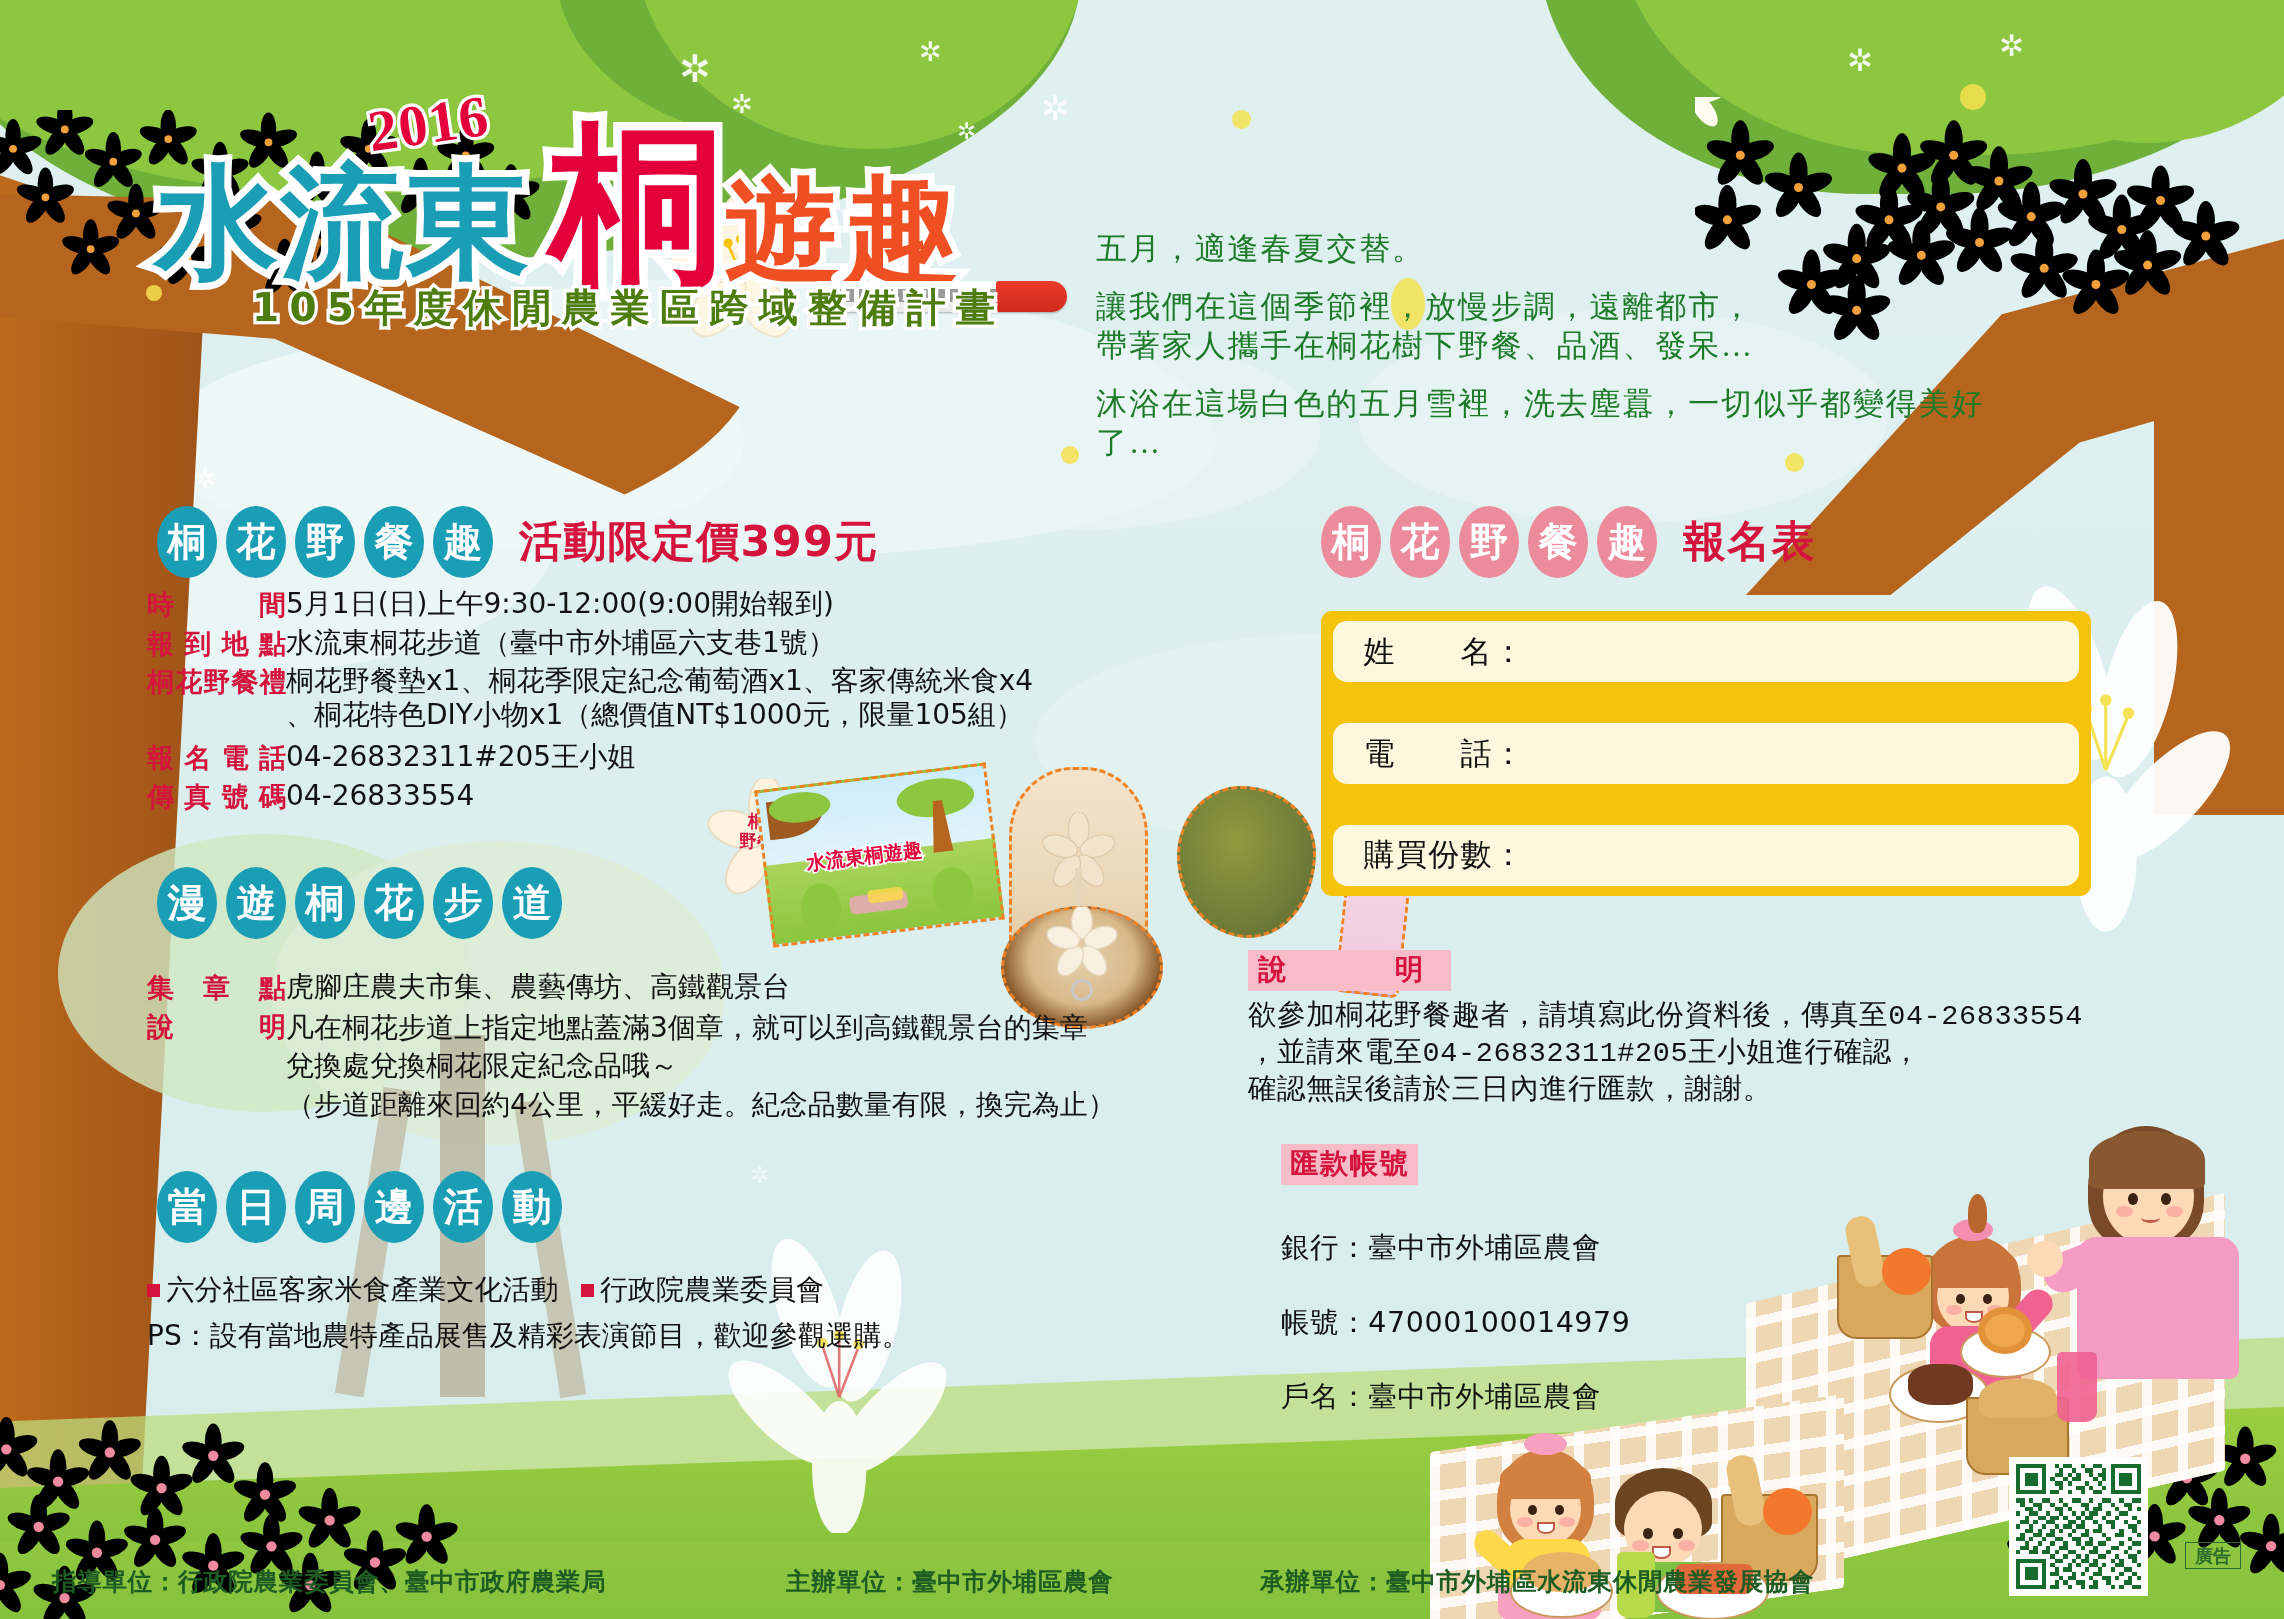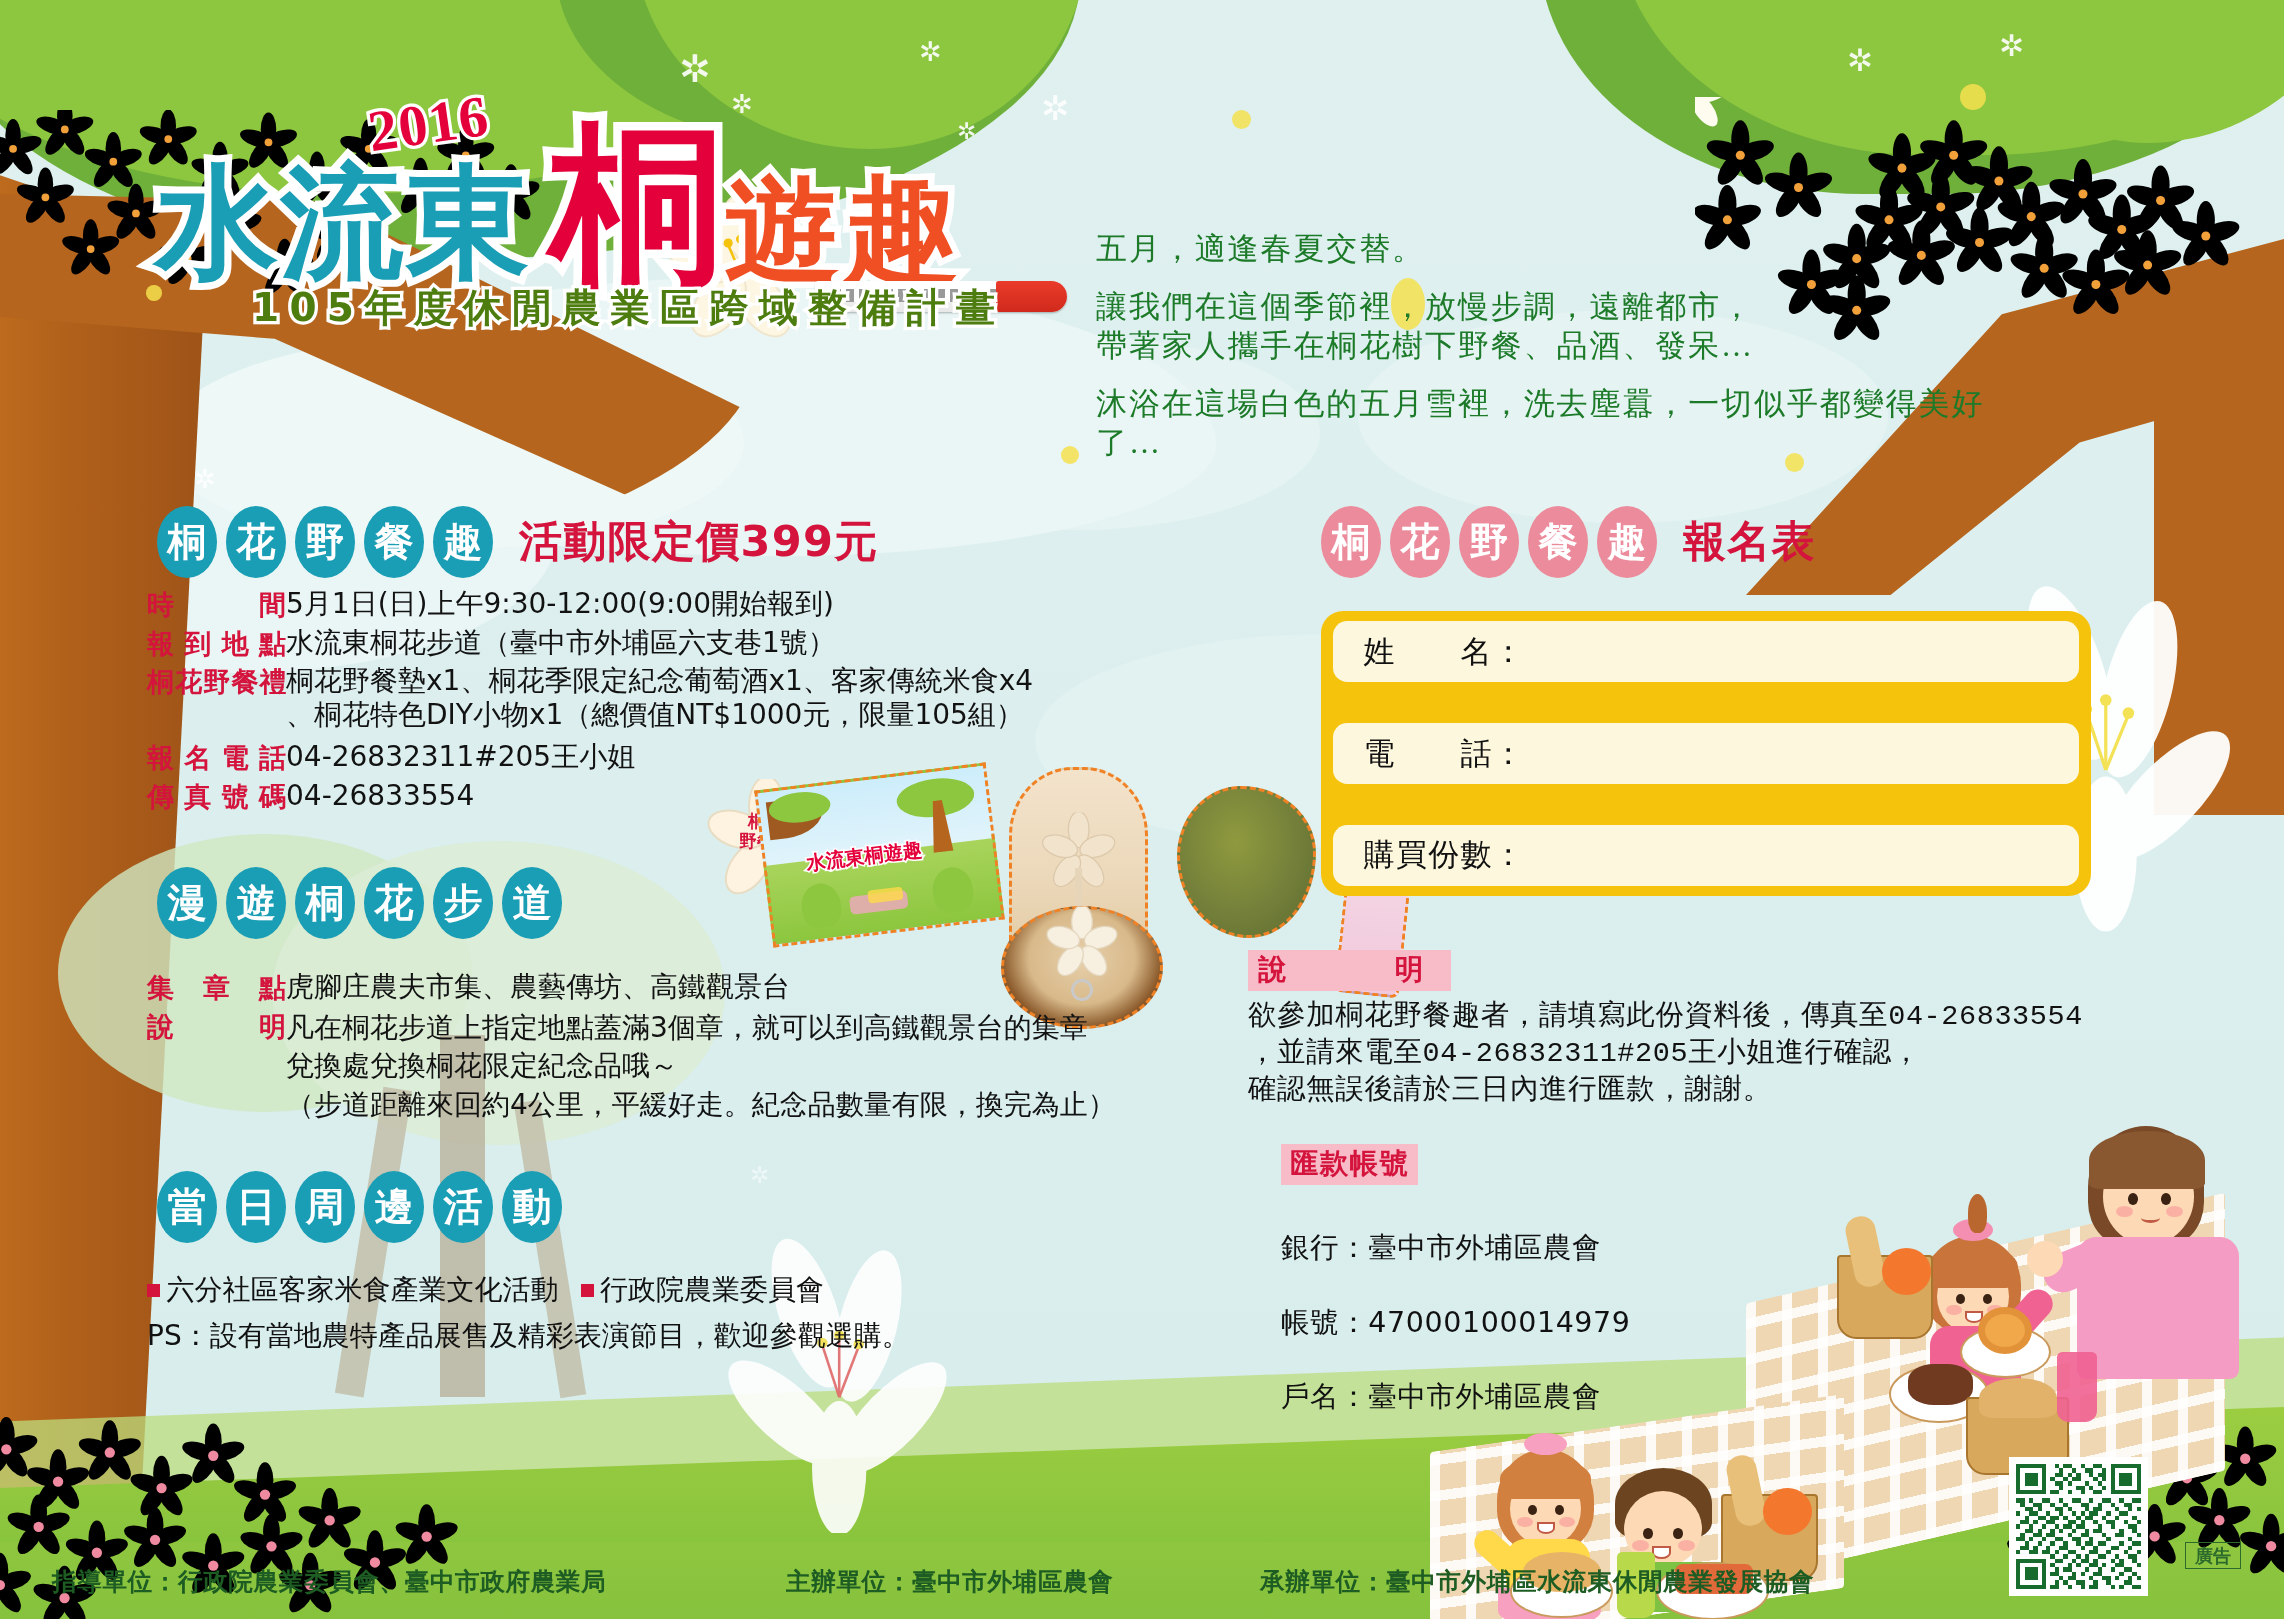--- a/index.html
+++ b/index.html
@@ -95,21 +95,21 @@
   .kv .lbl{color:#d4143c;font-size:27px;font-weight:bold;width:139px;flex:none;
      display:flex;justify-content:space-between;letter-spacing:0;}
   .kv .lbl span{display:inline-block;}
   .kv .val{color:#121212;font-size:28px;line-height:1.22;white-space:pre-line;}
 
   .bullet{display:inline-block;width:13px;height:13px;background:#d4143c;margin-right:6.5px;
      vertical-align:3.9px;}
 
   
   .formbox{position:absolute;left:1321px;top:611px;width:770px;height:285px;
-     background:#f5c20c;border-radius:22px;padding:10.3px 11.6px;display:flex;flex-direction:column;
+     background:#f5c20c;border-radius:11px;padding:10.3px 11.6px;display:flex;flex-direction:column;
      justify-content:space-between;}
   .formrow{background:#fdf8dd;border-radius:14.2px;height:61px;display:flex;align-items:center;
      padding-left:31px;font-size:31px;color:#111;font-family:"DejaVu Sans",sans-serif;letter-spacing:1.3px;}
 
   .tagline{display:inline-block;background:#f7bcc8;color:#d4143c;font-size:28.5px;font-weight:bold;
      padding:1.3px 10.3px;letter-spacing:17px;font-family:"DejaVu Sans",sans-serif;}
   .tagline.narrow{letter-spacing:1.3px;padding:1.3px 9px;}
 
   .rtext{color:#111;font-size:28.5px;line-height:1.30;font-family:"DejaVu Sans",sans-serif;
      white-space:pre-line;letter-spacing:0.6px;}

